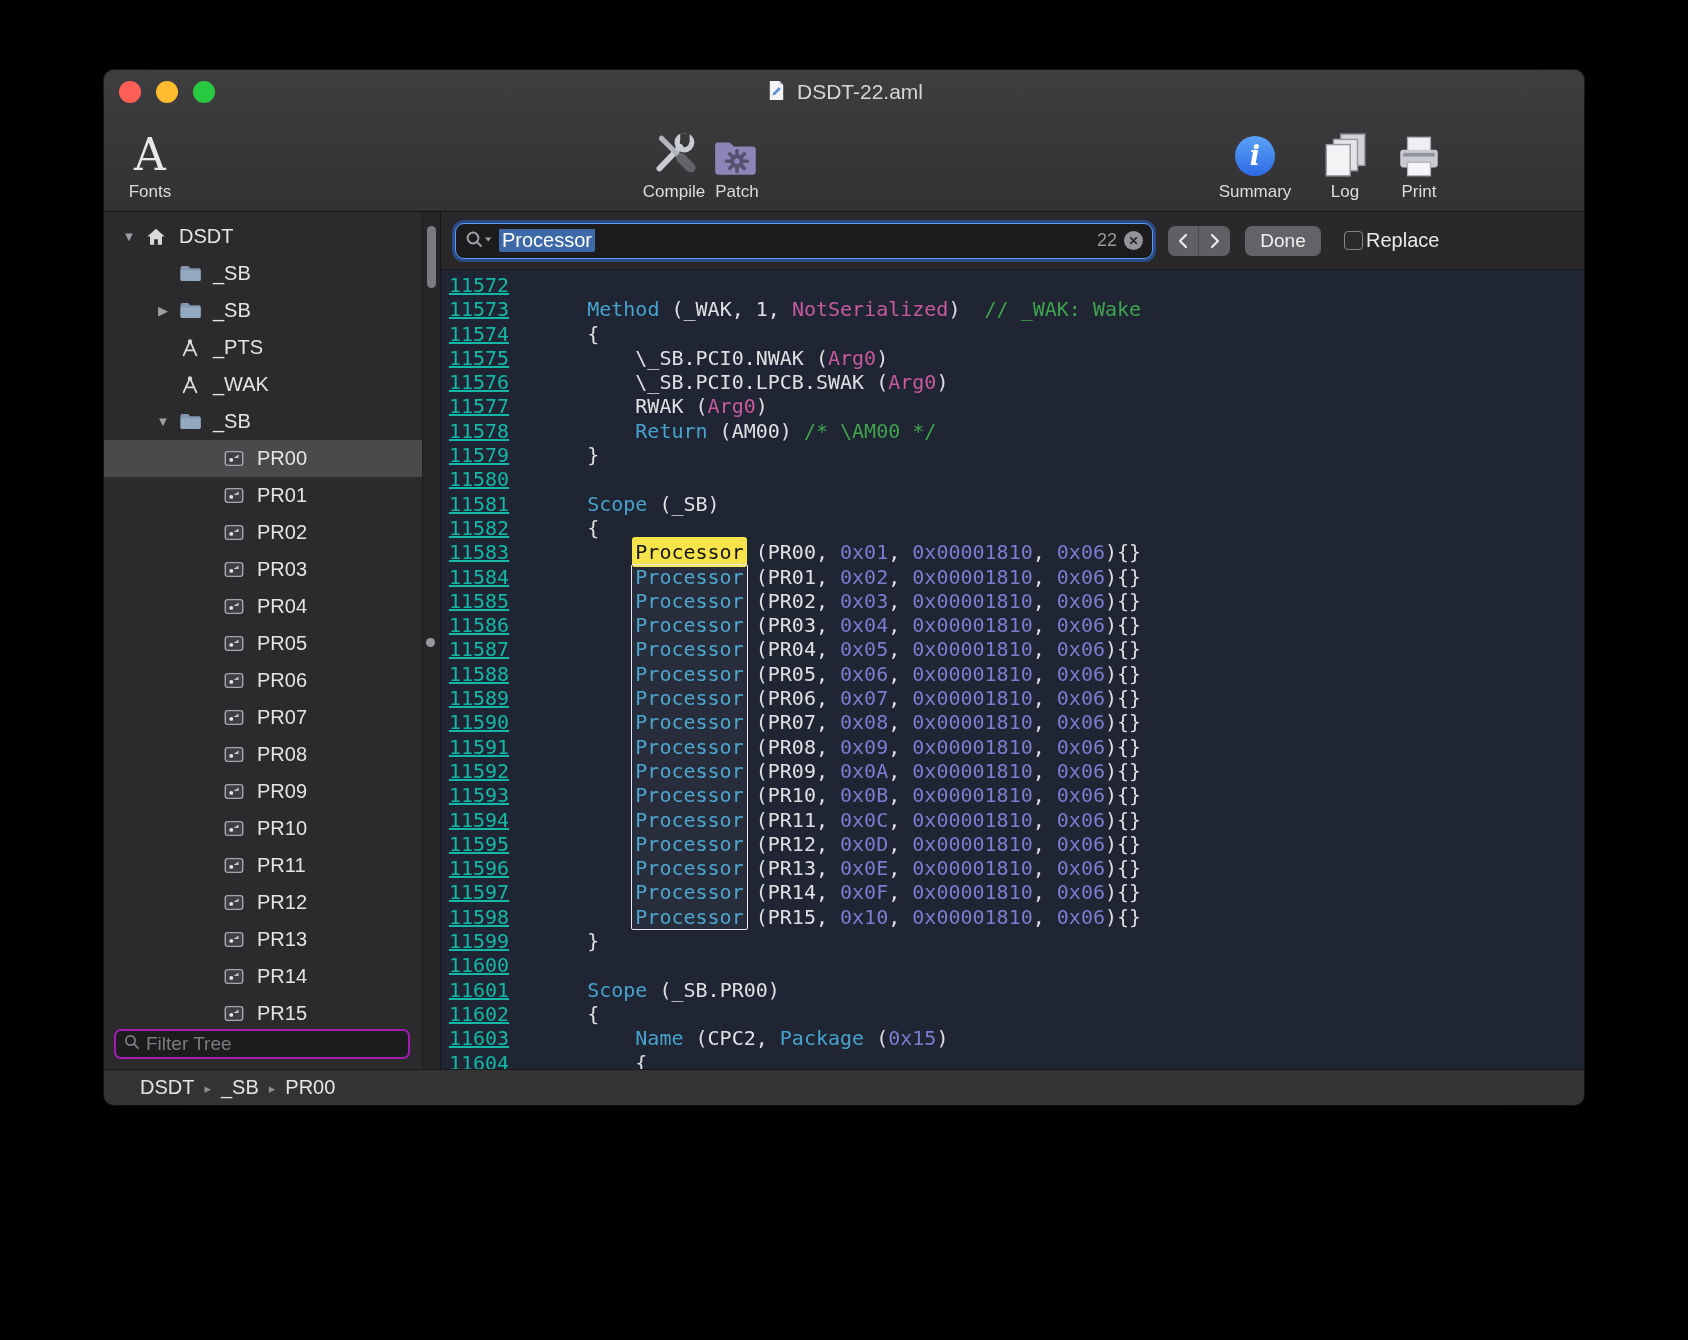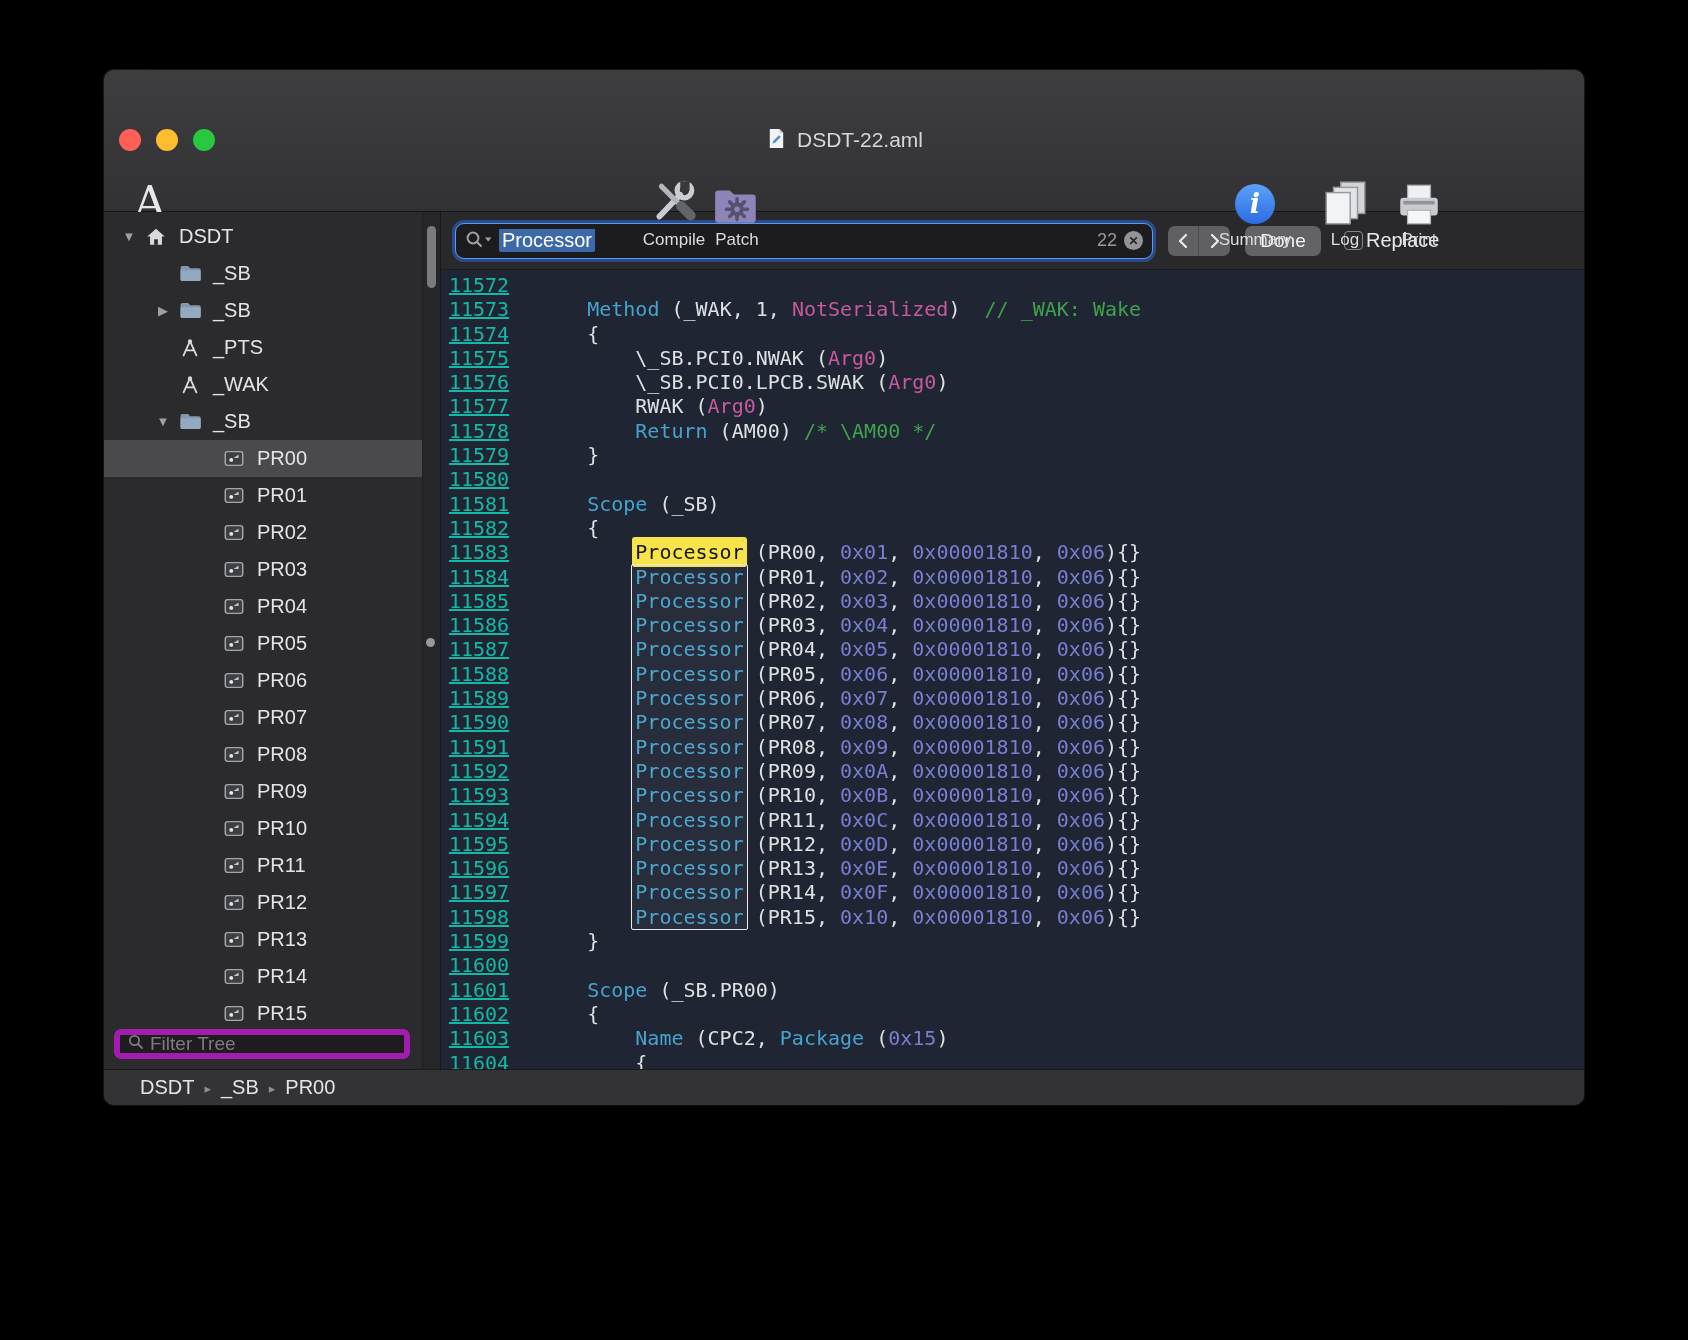--- a/index.html
+++ b/index.html
@@ -6,21 +6,21 @@
   html,body { background:#000; width:1688px; height:1340px; font-family:"Liberation Sans", sans-serif; }
   .screen { position:relative; width:1688px; height:1340px; background:#000; overflow:hidden; }
 
   .window { position:absolute; left:104px; top:70px; width:1480px; height:1035px;
             background:#28282a; border-radius:10px; overflow:hidden;
             box-shadow:0 25px 80px rgba(0,0,0,.85), 0 0 0 1px rgba(255,255,255,.12);
             display:flex; flex-direction:column; }
 
   
   .header { height:142px; flex:none; background:linear-gradient(#3e3e40,#323234); border-bottom:1px solid #141414; position:relative; }
-  .titlebar { height:44px; position:relative; display:flex; align-items:center; justify-content:center;margin-top:48px; }
+  .titlebar { height:44px; position:relative; display:flex; align-items:center; justify-content:center; }
   .traffic { position:absolute; left:15px; top:11px; display:flex; gap:15px; }
   .tl { width:22px; height:22px; border-radius:50%; display:inline-block; }
   .tl.red    { background:#FF5F57; }
   .tl.yellow { background:#FEBC2E; }
   .tl.green  { background:#28C841; }
   .title-wrap { display:flex; align-items:center; gap:9px; }
   .title { color:#d6d6d8; font-size:21px; font-weight:500; }
 
   .toolbar { position:relative; height:97px; }
   .tb-item { position:absolute; top:0; width:92px; height:92px; display:flex; flex-direction:column;
@@ -34,21 +34,21 @@
 
   .sidebar { width:336px; flex:none; background:#2b2b2d; position:relative; display:flex; flex-direction:column; }
   .tree { padding-top:6px; flex:1; overflow:hidden; width:318px; }
   .tree-row { height:37px; display:flex; align-items:center; font-size:20px; color:#e4e4e6; cursor:default; }
   .tree-row.selected { background:#4a4a4d; }
   .expander { width:30px; flex:none; font-size:13px; color:#9fa0a3; text-align:center; }
   .tree-icon { width:24px; height:24px; flex:none; display:flex; align-items:center; justify-content:center; }
   .tree-label { margin-left:11px; white-space:nowrap; }
 
   .filterwrap { flex:none; padding:8px 12px 10px 10px; width:318px; }
-  .filter { height:30px; border-radius:7px; background:#1d1d1f; border:6px solid #a21caf; display:flex; align-items:center; padding:8px 8px; gap:6px; }
+  .filter { height:30px; border-radius:7px; background:#1d1d1f; border:2px solid #a21caf; display:flex; align-items:center; padding:8px 8px; gap:6px; }
   .filter input { background:transparent; border:none; outline:none; color:#e4e4e6; font-size:19px; width:100%; font-family:"Liberation Sans",sans-serif; }
   .filter input::placeholder { color:#7c7c80; }
 
   .scrollstrip { position:absolute; right:0; top:0; bottom:0; width:18px; background:#262628; border-left:1px solid #202022; }
   .thumb { position:absolute; right:4px; top:14px; width:9px; height:62px; border-radius:5px; background:#8a8a8e; opacity:.85; }
   .splitdot { position:absolute; right:5px; top:426px; width:9px; height:9px; border-radius:50%; background:#98989c; }
 
   .editor { flex:1; display:flex; flex-direction:column; min-width:0; background:#1f2532; border-left:1px solid #15181f; }
 
   

